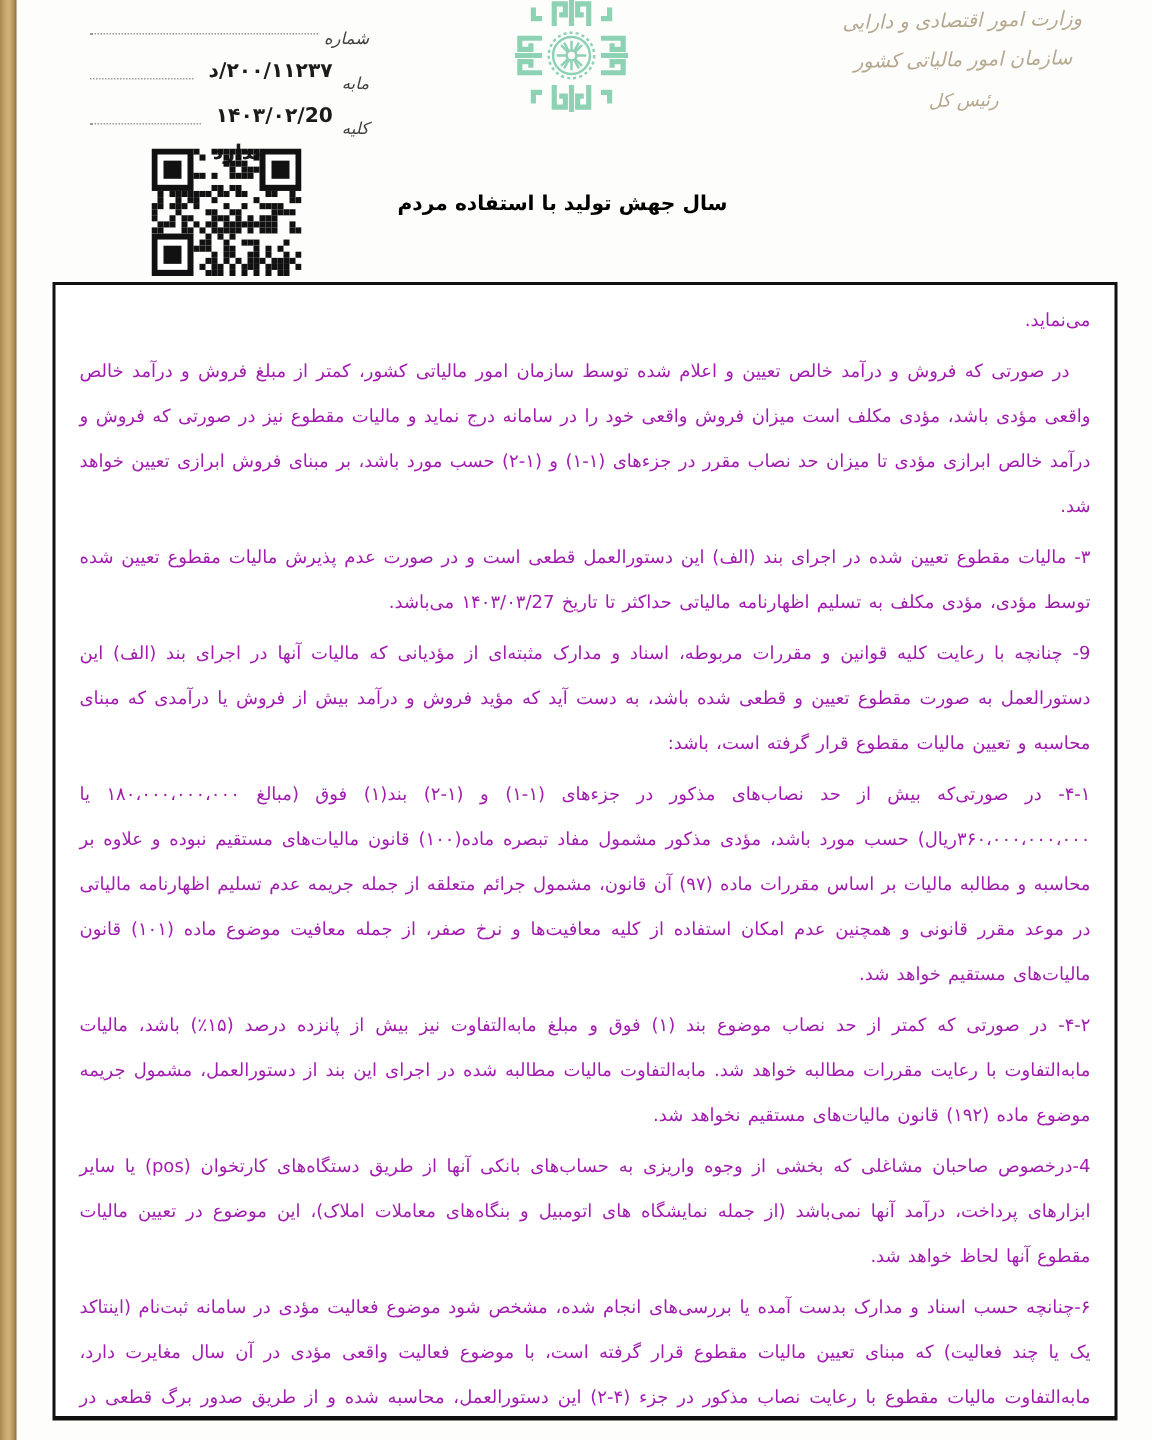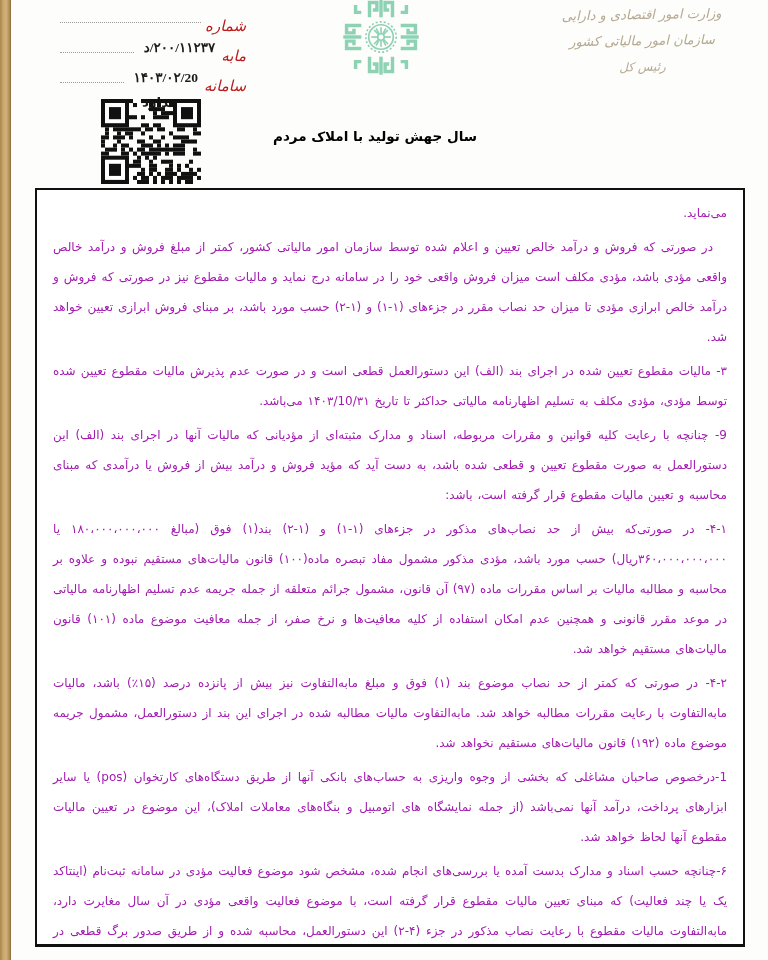--- a/index.html
+++ b/index.html
@@ -4,22 +4,22 @@
 <style>
   html,body{margin:0;padding:0;background:#ffffff;}
   #page{position:relative;width:768px;height:960px;background:#fdfdfc;overflow:hidden;
         font-family:"DejaVu Sans",sans-serif;color:#1b1b1b;}
   
   .edge-strip{position:absolute;left:0;top:0;width:11px;height:960px;
       background:linear-gradient(to right,#a9864e 0%,#c9a76d 30%,#d2b27b 55%,#b18d55 85%,#86683a 100%);}
   
   .meta{position:absolute;left:58px;top:2px;width:190px;direction:rtl;}
   .meta-row{display:flex;align-items:center;height:30px;direction:rtl;}
-  .meta-label{font-style:italic;font-size:15px;color:#b91c1c;white-space:nowrap;padding-right:2px;margin-top:17px;}
-  .meta-value{font-weight:bold;font-size:13.5px;white-space:nowrap;margin:0 6px;direction:rtl;unicode-bidi:plaintext;font-family:Liberation Serif, serif;}
+  .meta-label{font-style:italic;font-size:11px;color:#404040;white-space:nowrap;padding-right:2px;margin-top:17px;}
+  .meta-value{font-weight:bold;font-size:13.5px;white-space:nowrap;margin:0 6px;direction:rtl;unicode-bidi:plaintext;}
   .dotted{flex:1;border-bottom:1px dotted #9a9a9a;height:1px;margin:10px 4px 0 2px;}
   .meta-none{font-weight:bold;font-size:13.5px;text-align:center;width:120px;margin:2px 30px 0 0;}
   
   #qr{position:absolute;left:101px;top:99px;width:100px;height:85px;}
   
   .logo{position:absolute;left:333px;top:-4px;width:96px;height:82px;}
   
   .letterhead{position:absolute;right:16px;top:2px;width:220px;text-align:center;direction:rtl;
       color:#b5a88f;font-style:italic;transform:rotate(-1deg);}
   .lh1{font-size:13px;line-height:26px;white-space:nowrap;}
@@ -47,21 +47,21 @@
     <div class="meta-row">
       <span class="meta-label">شماره</span>
       <span class="dotted"></span>
     </div>
     <div class="meta-row">
       <span class="meta-label">مابه</span>
       <span class="meta-value">۲۰۰/۱۱۲۳۷/د</span>
       <span class="dotted"></span>
     </div>
     <div class="meta-row">
-      <span class="meta-label">سامانه</span>
+      <span class="meta-label">کلیه</span>
       <span class="meta-value">۱۴۰۳/۰۲/20</span>
       <span class="dotted"></span>
     </div>
     <div class="meta-none">ندارد</div>
   </div>
 
   <div id="qr"><svg width="100" height="85" viewBox="0 0 100 85" xmlns="http://www.w3.org/2000/svg">
         <rect x="28.0" y="0.0" width="4" height="4.05" fill="#111"></rect>
         <rect x="40.0" y="0.0" width="4" height="4.05" fill="#111"></rect>
         <rect x="44.0" y="0.0" width="4" height="4.05" fill="#111"></rect>
@@ -300,26 +300,26 @@
       </g>
     </svg>
   </div>
 
   <div class="letterhead">
     <div class="lh1">وزارت امور اقتصادی و دارایی</div>
     <div class="lh2">سازمان امور مالیاتی کشور</div>
     <div class="lh3">رئیس کل</div>
   </div>
 
-  <div class="slogan">سال جهش تولید با املاک مردم</div>
+  <div class="slogan">سال جهش تولید با استفاده مردم</div>
 
   <div class="doc-box">
     <p>می‌نماید.</p>
     <p class="indent">در صورتی که فروش و درآمد خالص تعیین و اعلام شده توسط سازمان امور مالیاتی کشور، کمتر از مبلغ فروش و درآمد خالص واقعی مؤدی باشد، مؤدی مکلف است میزان فروش واقعی خود را در سامانه درج نماید و مالیات مقطوع نیز در صورتی که فروش و درآمد خالص ابرازی مؤدی تا میزان حد نصاب مقرر در جزء‌های (۱-۱) و (۱-۲) حسب مورد باشد، بر مبنای فروش ابرازی تعیین خواهد شد.</p>
-    <p>۳- مالیات مقطوع تعیین شده در اجرای بند (الف) این دستورالعمل قطعی است و در صورت عدم پذیرش مالیات مقطوع تعیین شده توسط مؤدی، مؤدی مکلف به تسلیم اظهارنامه مالیاتی حداکثر تا تاریخ ۱۴۰۳/10/۳۱ می‌باشد.</p>
+    <p>۳- مالیات مقطوع تعیین شده در اجرای بند (الف) این دستورالعمل قطعی است و در صورت عدم پذیرش مالیات مقطوع تعیین شده توسط مؤدی، مؤدی مکلف به تسلیم اظهارنامه مالیاتی حداکثر تا تاریخ ۱۴۰۳/۰۳/27 می‌باشد.</p>
     <p>9- چنانچه با رعایت کلیه قوانین و مقررات مربوطه، اسناد و مدارک مثبته‌ای از مؤدیانی که مالیات آنها در اجرای بند (الف) این دستورالعمل به صورت مقطوع تعیین و قطعی شده باشد، به دست آید که مؤید فروش و درآمد بیش از فروش یا درآمدی که مبنای محاسبه و تعیین مالیات مقطوع قرار گرفته است، باشد:</p>
     <p>۴-۱- در صورتی‌که بیش از حد نصاب‌های مذکور در جزء‌های (۱-۱) و (۱-۲) بند(۱) فوق (مبالغ ۱۸۰،۰۰۰،۰۰۰،۰۰۰ یا ۳۶۰،۰۰۰،۰۰۰،۰۰۰ریال) حسب مورد باشد، مؤدی مذکور مشمول مفاد تبصره ماده(۱۰۰) قانون مالیات‌های مستقیم نبوده و علاوه بر محاسبه و مطالبه مالیات بر اساس مقررات ماده (۹۷) آن قانون، مشمول جرائم متعلقه از جمله جریمه عدم تسلیم اظهارنامه مالیاتی در موعد مقرر قانونی و همچنین عدم امکان استفاده از کلیه معافیت‌ها و نرخ صفر، از جمله معافیت موضوع ماده (۱۰۱) قانون مالیات‌های مستقیم خواهد شد.</p>
     <p>۴-۲- در صورتی که کمتر از حد نصاب موضوع بند (۱) فوق و مبلغ مابه‌التفاوت نیز بیش از پانزده درصد (۱۵٪) باشد، مالیات مابه‌التفاوت با رعایت مقررات مطالبه خواهد شد. مابه‌التفاوت مالیات مطالبه شده در اجرای این بند از دستورالعمل، مشمول جریمه موضوع ماده (۱۹۲) قانون مالیات‌های مستقیم نخواهد شد.</p>
-    <p>1-درخصوص صاحبان مشاغلی که بخشی از وجوه واریزی به حساب‌های بانکی آنها از طریق دستگاه‌های کارتخوان (pos) یا سایر ابزارهای پرداخت، درآمد آنها نمی‌باشد (از جمله نمایشگاه های اتومبیل و بنگاه‌های معاملات املاک)، این موضوع در تعیین مالیات مقطوع آنها لحاظ خواهد شد.</p>
+    <p>4-درخصوص صاحبان مشاغلی که بخشی از وجوه واریزی به حساب‌های بانکی آنها از طریق دستگاه‌های کارتخوان (pos) یا سایر ابزارهای پرداخت، درآمد آنها نمی‌باشد (از جمله نمایشگاه های اتومبیل و بنگاه‌های معاملات املاک)، این موضوع در تعیین مالیات مقطوع آنها لحاظ خواهد شد.</p>
     <p>۶-چنانچه حسب اسناد و مدارک بدست آمده یا بررسی‌های انجام شده، مشخص شود موضوع فعالیت مؤدی در سامانه ثبت‌نام (اینتاکد یک یا چند فعالیت) که مبنای تعیین مالیات مقطوع قرار گرفته است، با موضوع فعالیت واقعی مؤدی در آن سال مغایرت دارد، مابه‌التفاوت مالیات مقطوع با رعایت نصاب مذکور در جزء (۴-۲) این دستورالعمل، محاسبه شده و از طریق صدور برگ قطعی در درگاه الکترونیکی سازمان به مؤدی اعلام خواهد شد. این حکم مانع از رسیدگی به اعتراض مؤدی برابر مقررات قانون مالیات‌های مستقیم نخواهد بود.</p>
   </div>
 
 </div>
 
 </body></html>

